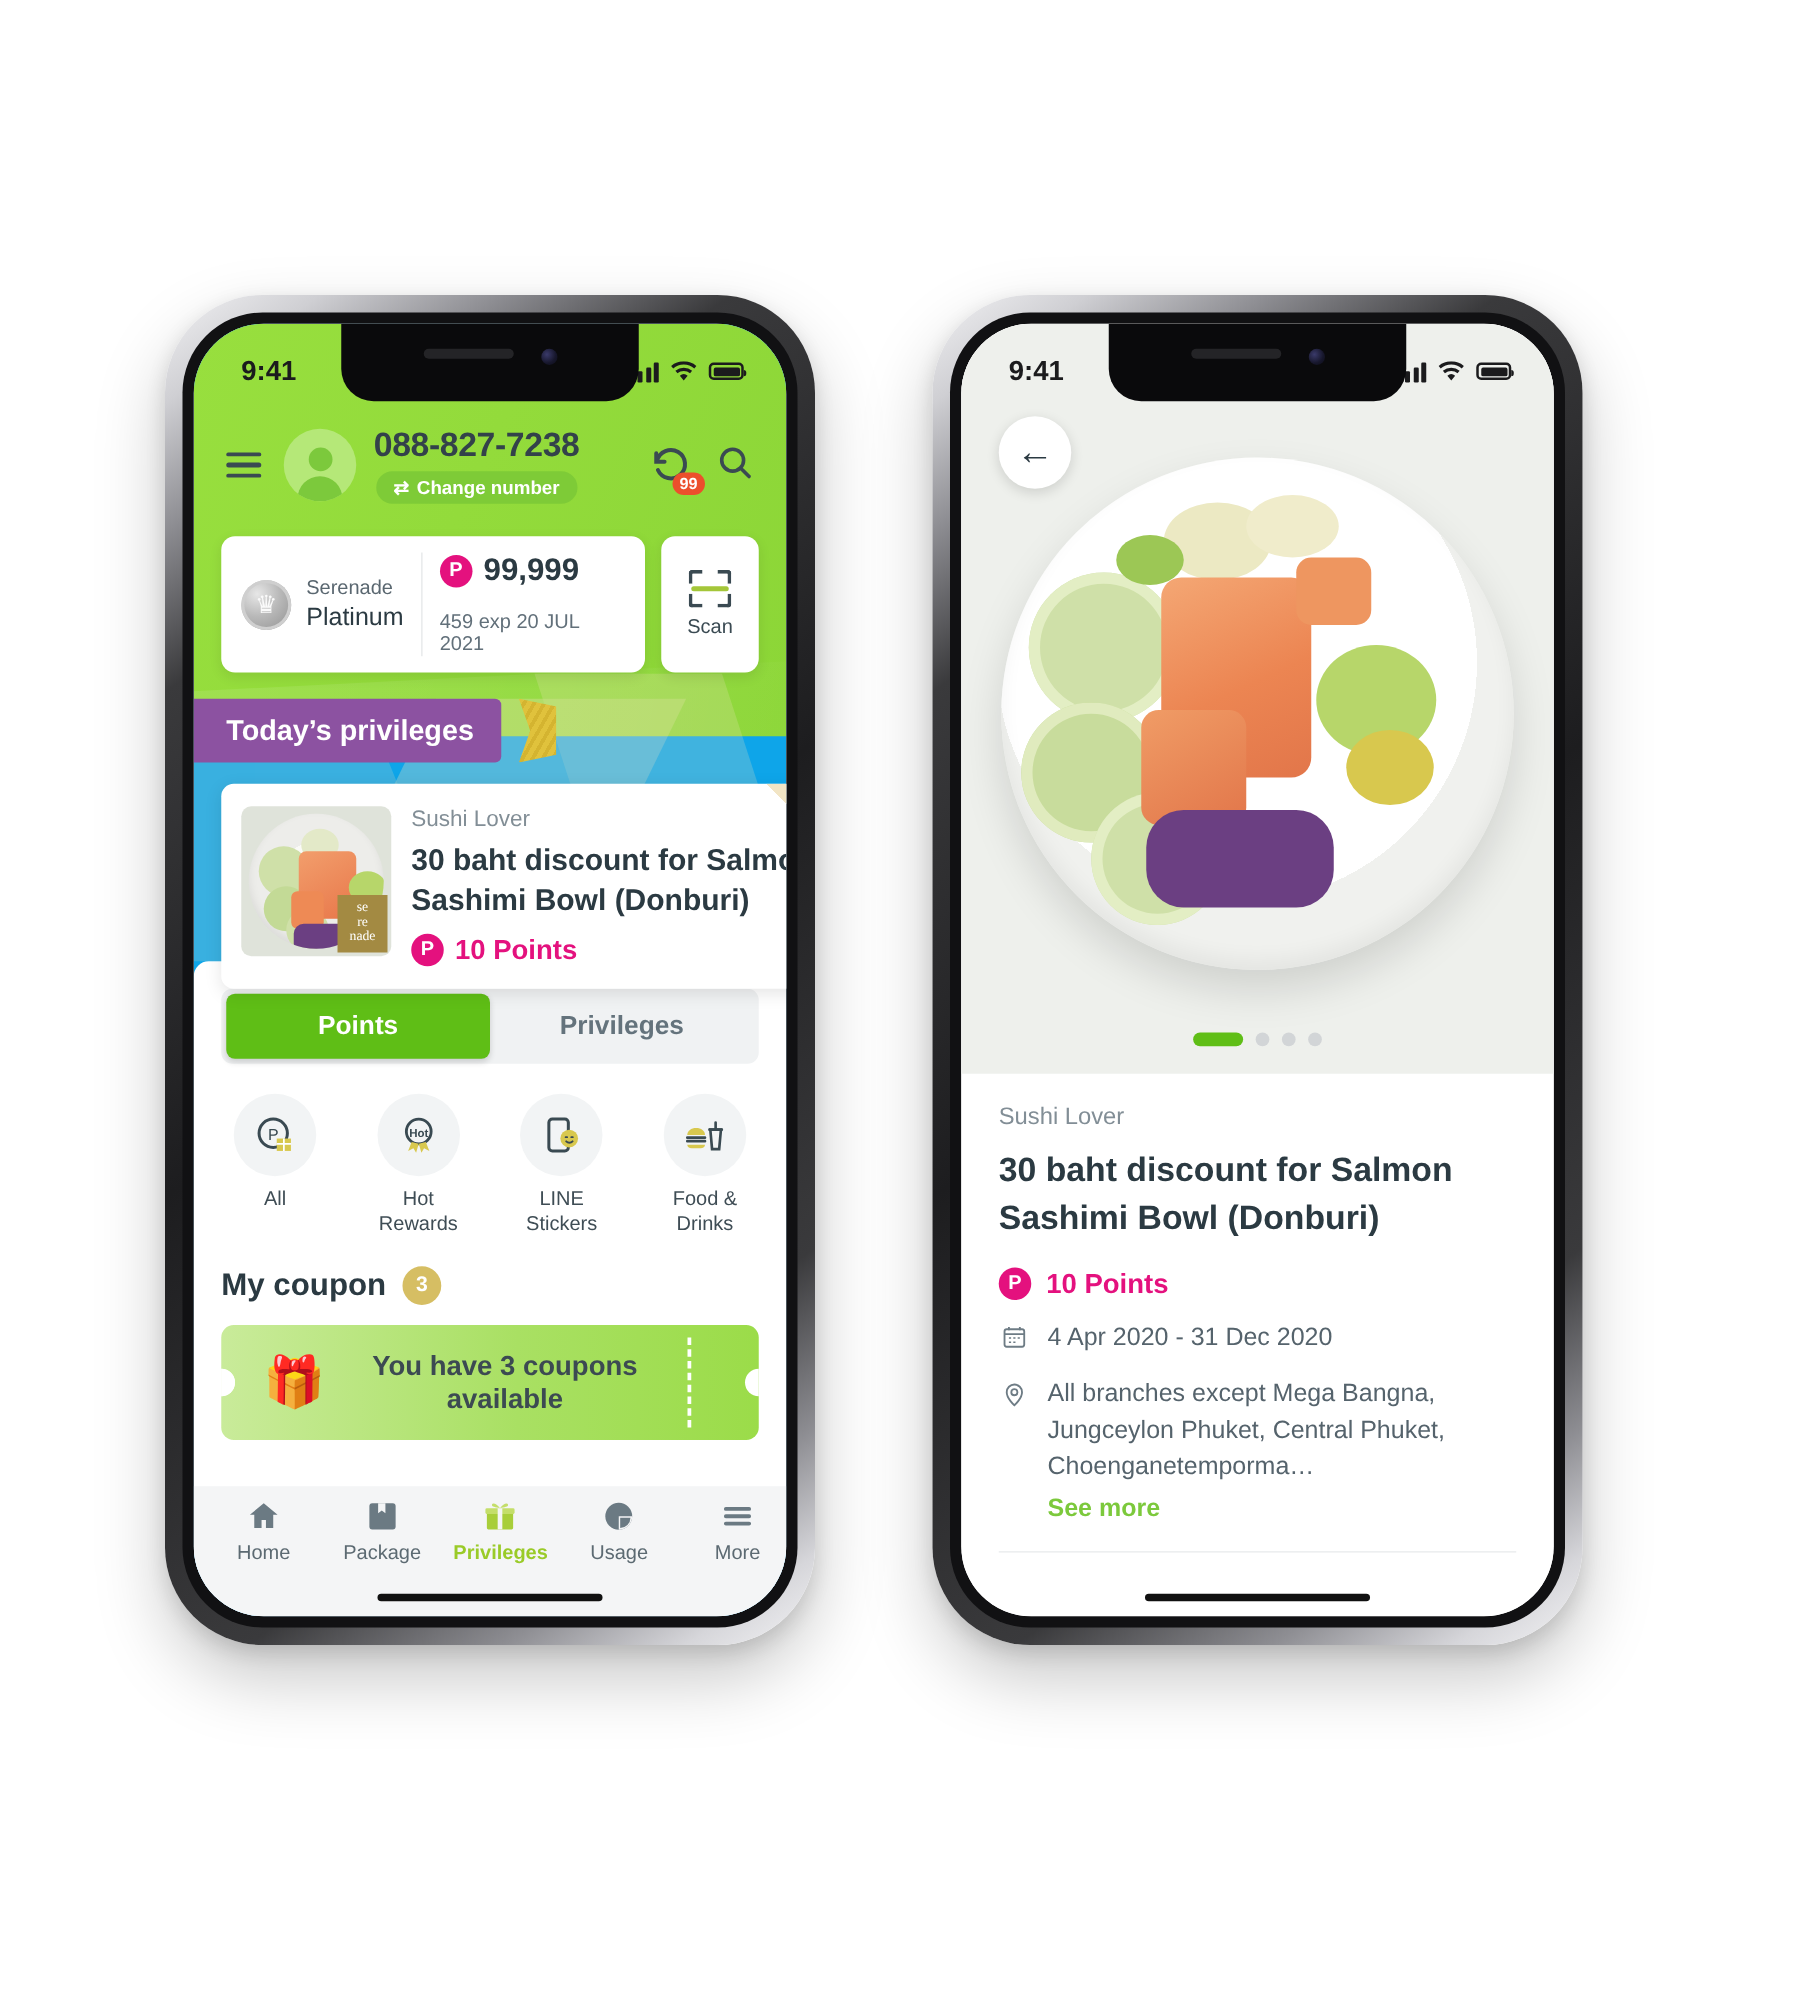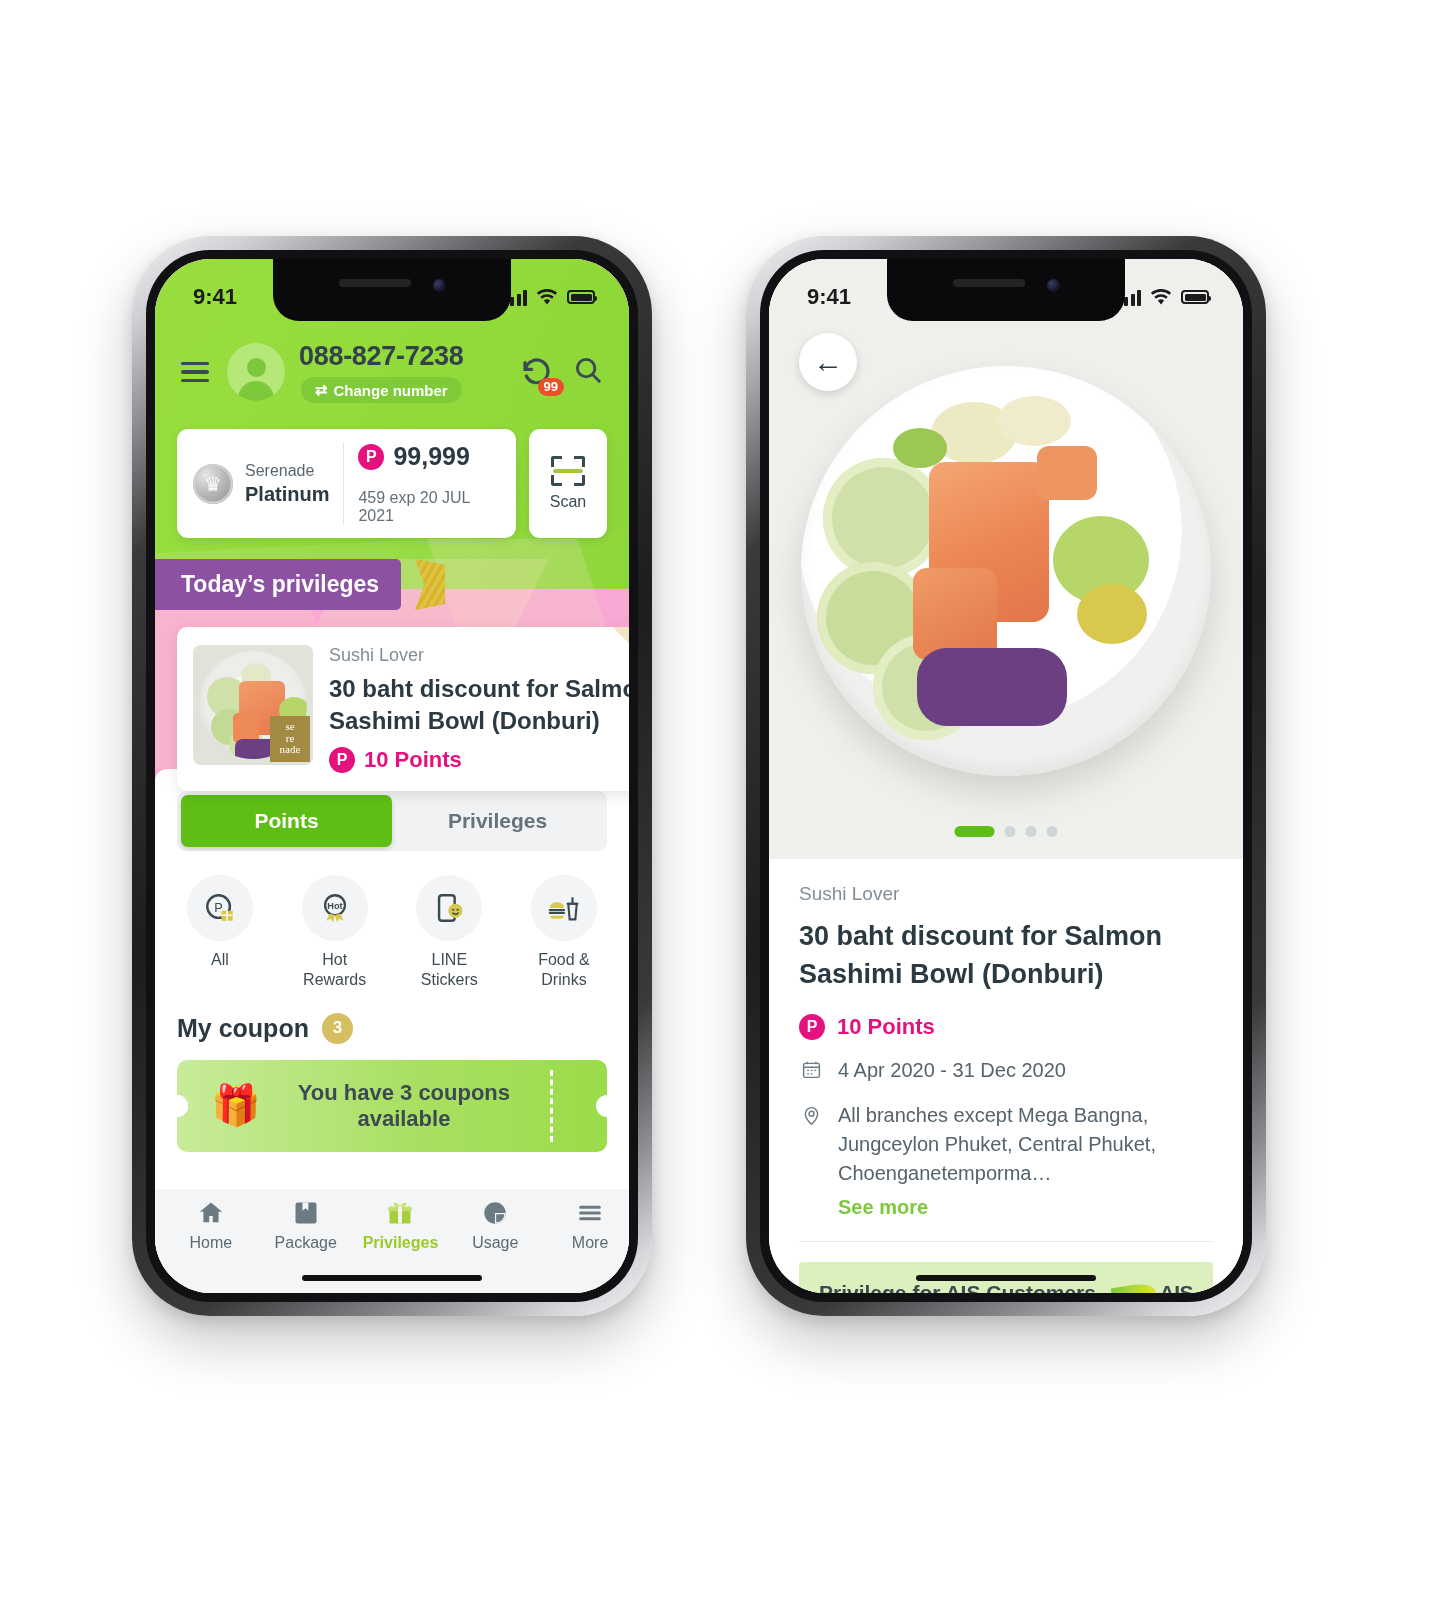--- a/index.html
+++ b/index.html
@@ -64,21 +64,21 @@
   .bars i { width: 4px; border-radius: 1px; background: currentColor; display: block; }
   .bars i:nth-child(1){height:6px}.bars i:nth-child(2){height:9px}
   .bars i:nth-child(3){height:12px}.bars i:nth-child(4){height:16px}
   .batt { width: 28px; height: 14px; border: 2px solid currentColor; border-radius: 4px;
           position: relative; padding: 1.5px; }
   .batt::after { content:""; position:absolute; right:-4px; top:4px; width:2px; height:5px;
                  background: currentColor; border-radius: 0 2px 2px 0; }
   .batt i { display:block; width:100%; height:100%; background: currentColor; border-radius: 1.5px; }
 
   
-  .lz { position:absolute; inset:0; background:#f9a8d4; overflow:hidden; }
+  .lz { position:absolute; inset:0; background:#0ea5e9; overflow:hidden; }
   .hero-bg {
     position:absolute; top:0; left:0; right:0; height:330px;
     background: linear-gradient(115deg, #98DF3E 0%, #93DB3B 45%, #8CD637 100%);
   }
   .hero-bg::after {
     content:""; position:absolute; left:0; right:0; bottom:0; height:60px;
     background: linear-gradient(100deg, rgba(255,255,255,.10) 0%, rgba(255,255,255,.02) 100%);
     clip-path: polygon(0 40%,100% 0,100% 100%,0 100%);
   }
   .facets { position:absolute; top:300px; left:0; right:0; height:250px; opacity:.55; }
@@ -120,21 +120,21 @@
     display:flex; align-items:center; box-shadow:0 3px 10px rgba(0,0,0,.09);
   }
   .crown {
     width:40px;height:40px;border-radius:50%;flex:none;
     background: radial-gradient(circle at 32% 28%, #e7e7e7 0%, #b9b9b9 45%, #8f8f8f 100%);
     display:flex;align-items:center;justify-content:center; font-size:20px; color:#fafafa;
     box-shadow: inset 0 0 0 2.5px #cfcfcf;
   }
   .mc-tier { margin-left:12px; }
   .mc-tier .t1{ font-size:16px;color:#5A6770; line-height:1.3;}
-  .mc-tier .t2{ font-size:20px;font-weight:bold;color:#2B3A42; line-height:1.2;}
+  .mc-tier .t2{ font-size:20px;font-weight:normal;color:#2B3A42; line-height:1.2;}
   .mc-div { width:1px; align-self:stretch; background:#E3E6E8; margin:0 14px; }
   .pt-row{ display:flex;align-items:center;gap:9px; }
   .pbadge{ width:26px;height:26px;border-radius:50%;background:#E4117E;color:#fff;
            font-size:16px;font-weight:bold;display:flex;align-items:center;justify-content:center; flex:none;}
   .pt-val{ font-size:25px;font-weight:bold;color:#2B3A42;}
   .pt-exp{ font-size:16px;color:#62707A; margin-top:18px;}
   .scan-btn {
     width:78px; background:#fff; border-radius:11px; display:flex; flex-direction:column;
     align-items:center; justify-content:center; gap:7px; box-shadow:0 3px 10px rgba(0,0,0,.09);
   }
@@ -550,27 +550,20 @@
             </svg>
           </div>
           <div>
             <div class="det-tx">All branches except Mega Bangna, Jungceylon Phuket, Central Phuket, Choenganetemporma…</div>
             <div class="seemore">See more</div>
           </div>
         </div>
 
         <div class="det-sep"></div>
 
-        <div class="ais-bar">
-          <div class="ais-lbl">Privilege for AIS Customers</div>
-          <div class="ais-logo">
-            <div class="swoosh"></div>
-            <div class="txt">AIS</div>
-          </div>
-        </div>
 
       </div>
 
       <div class="homebar"></div>
     </div>
 
     <div class="statusbar" style="color:#1b1b1d">
       <div>9:41</div>
       <div class="sb-icons">
         <div class="bars">

